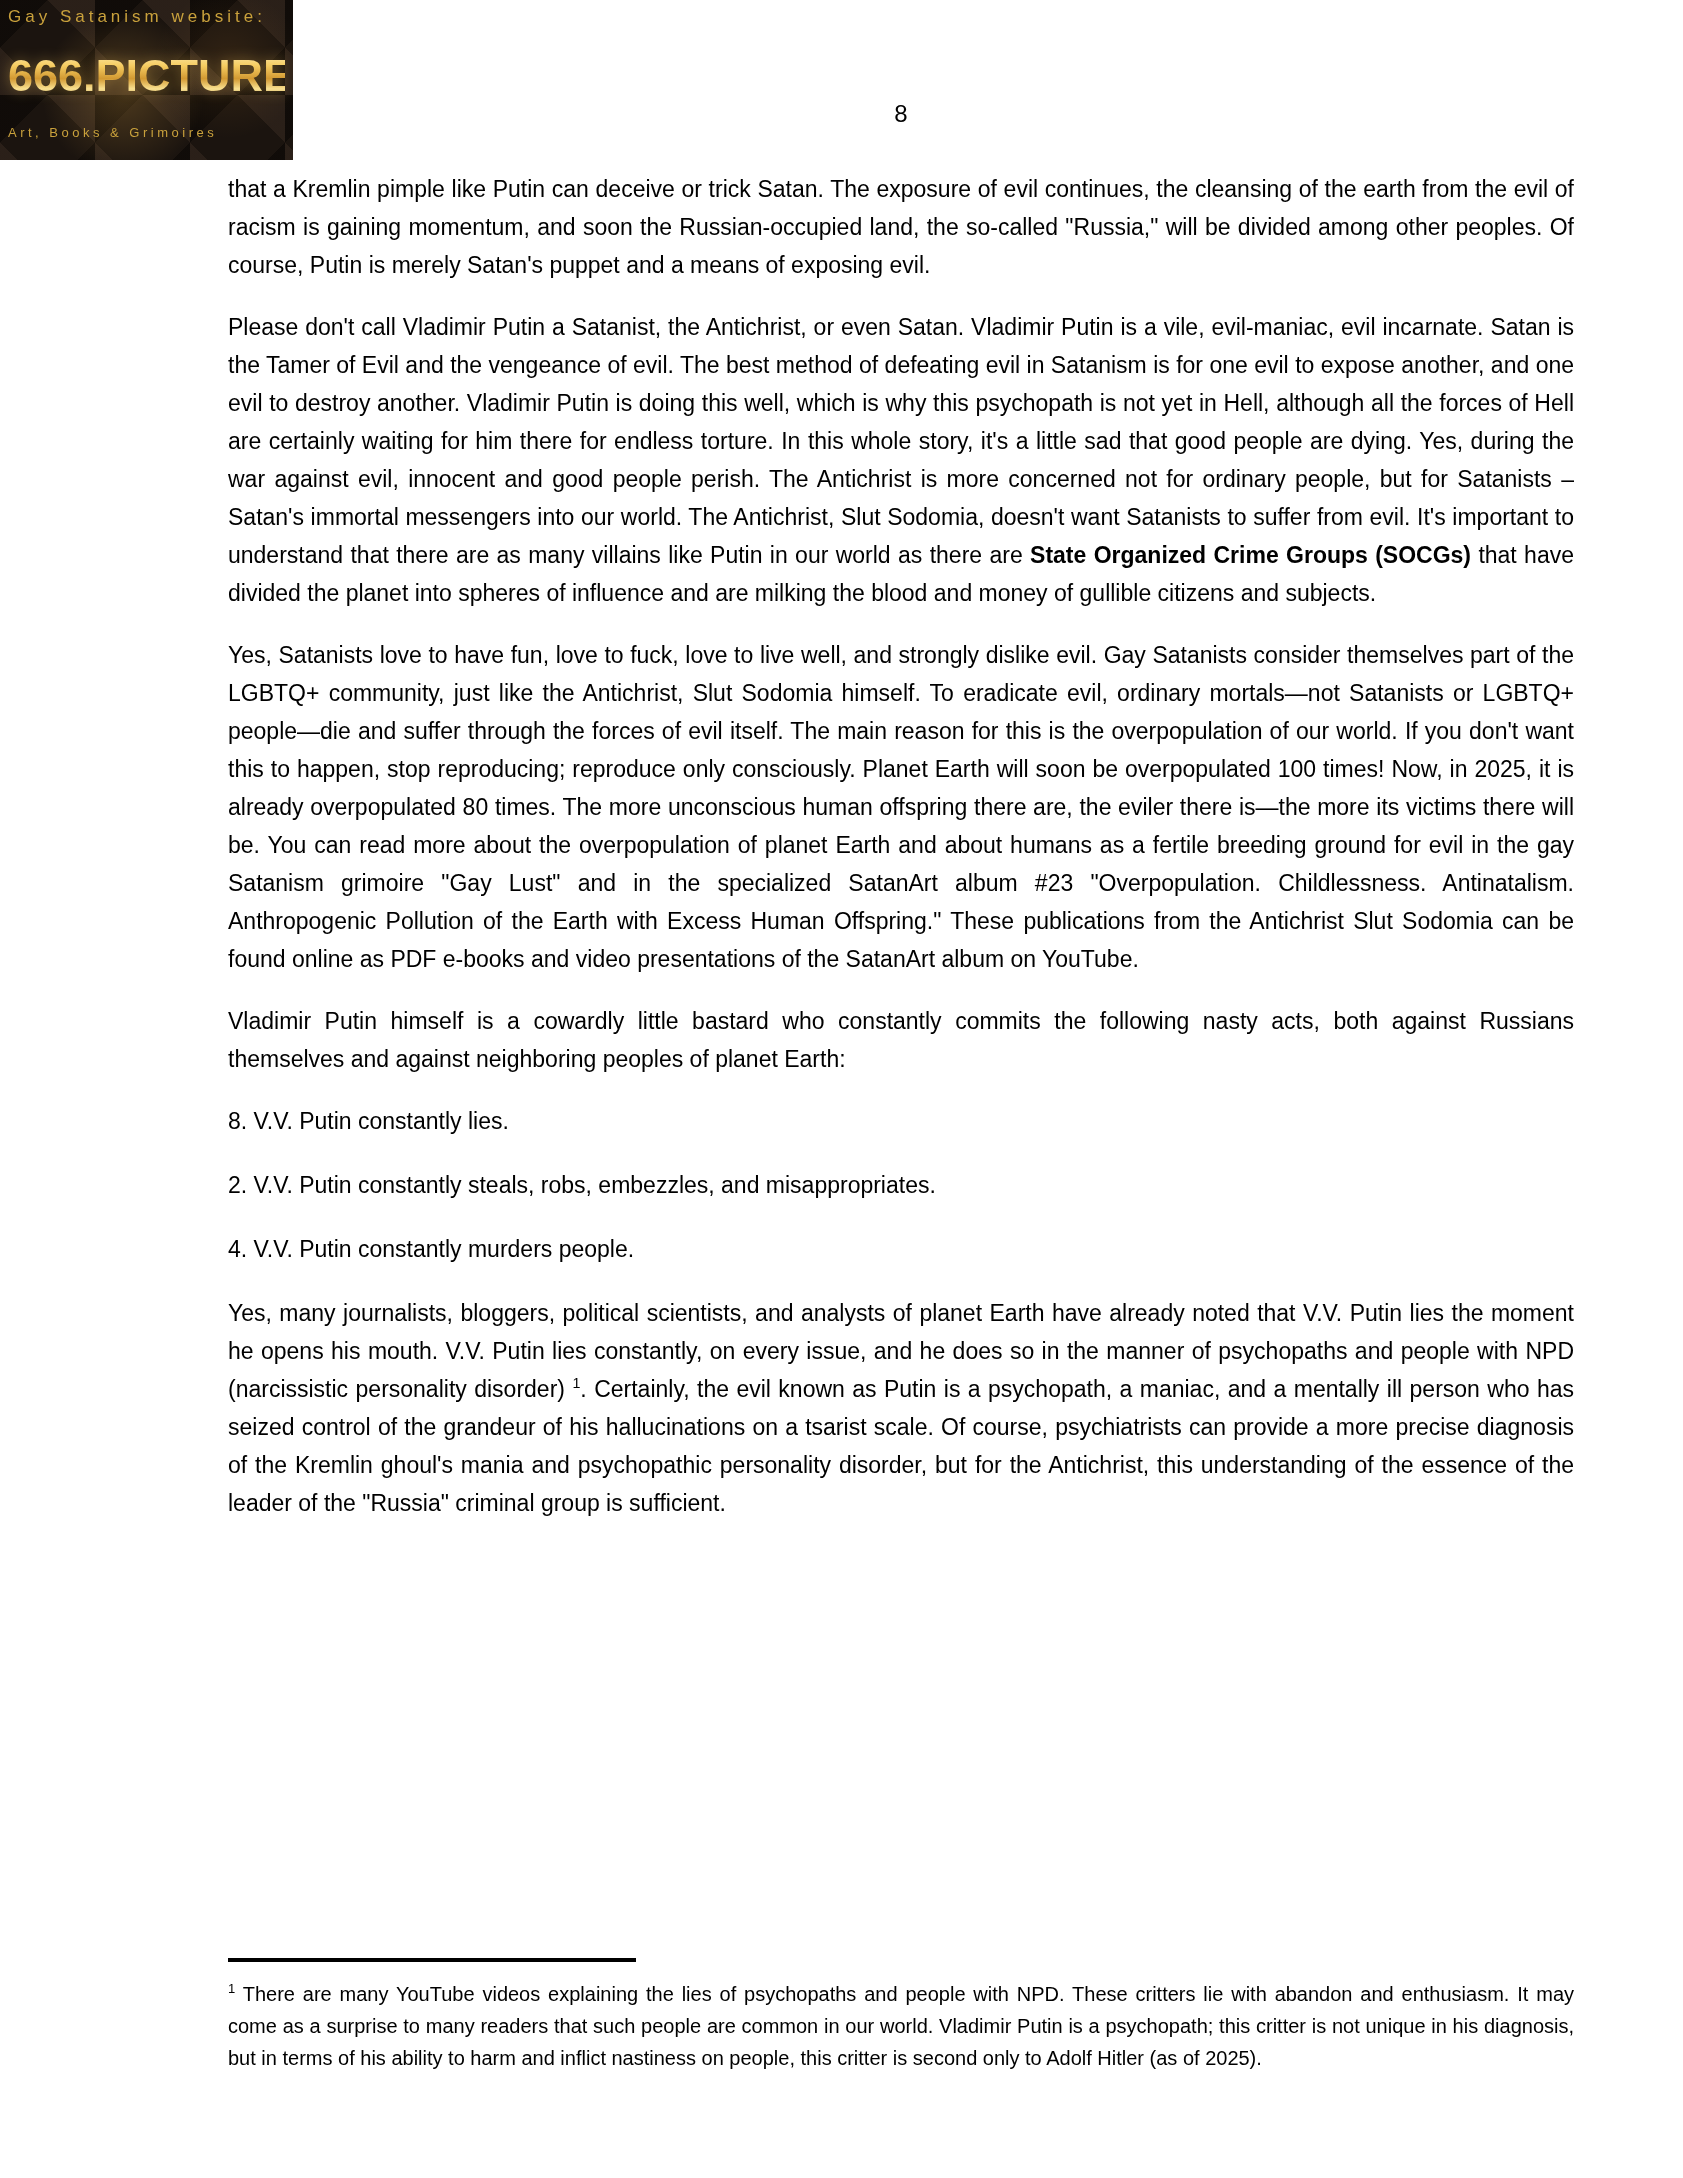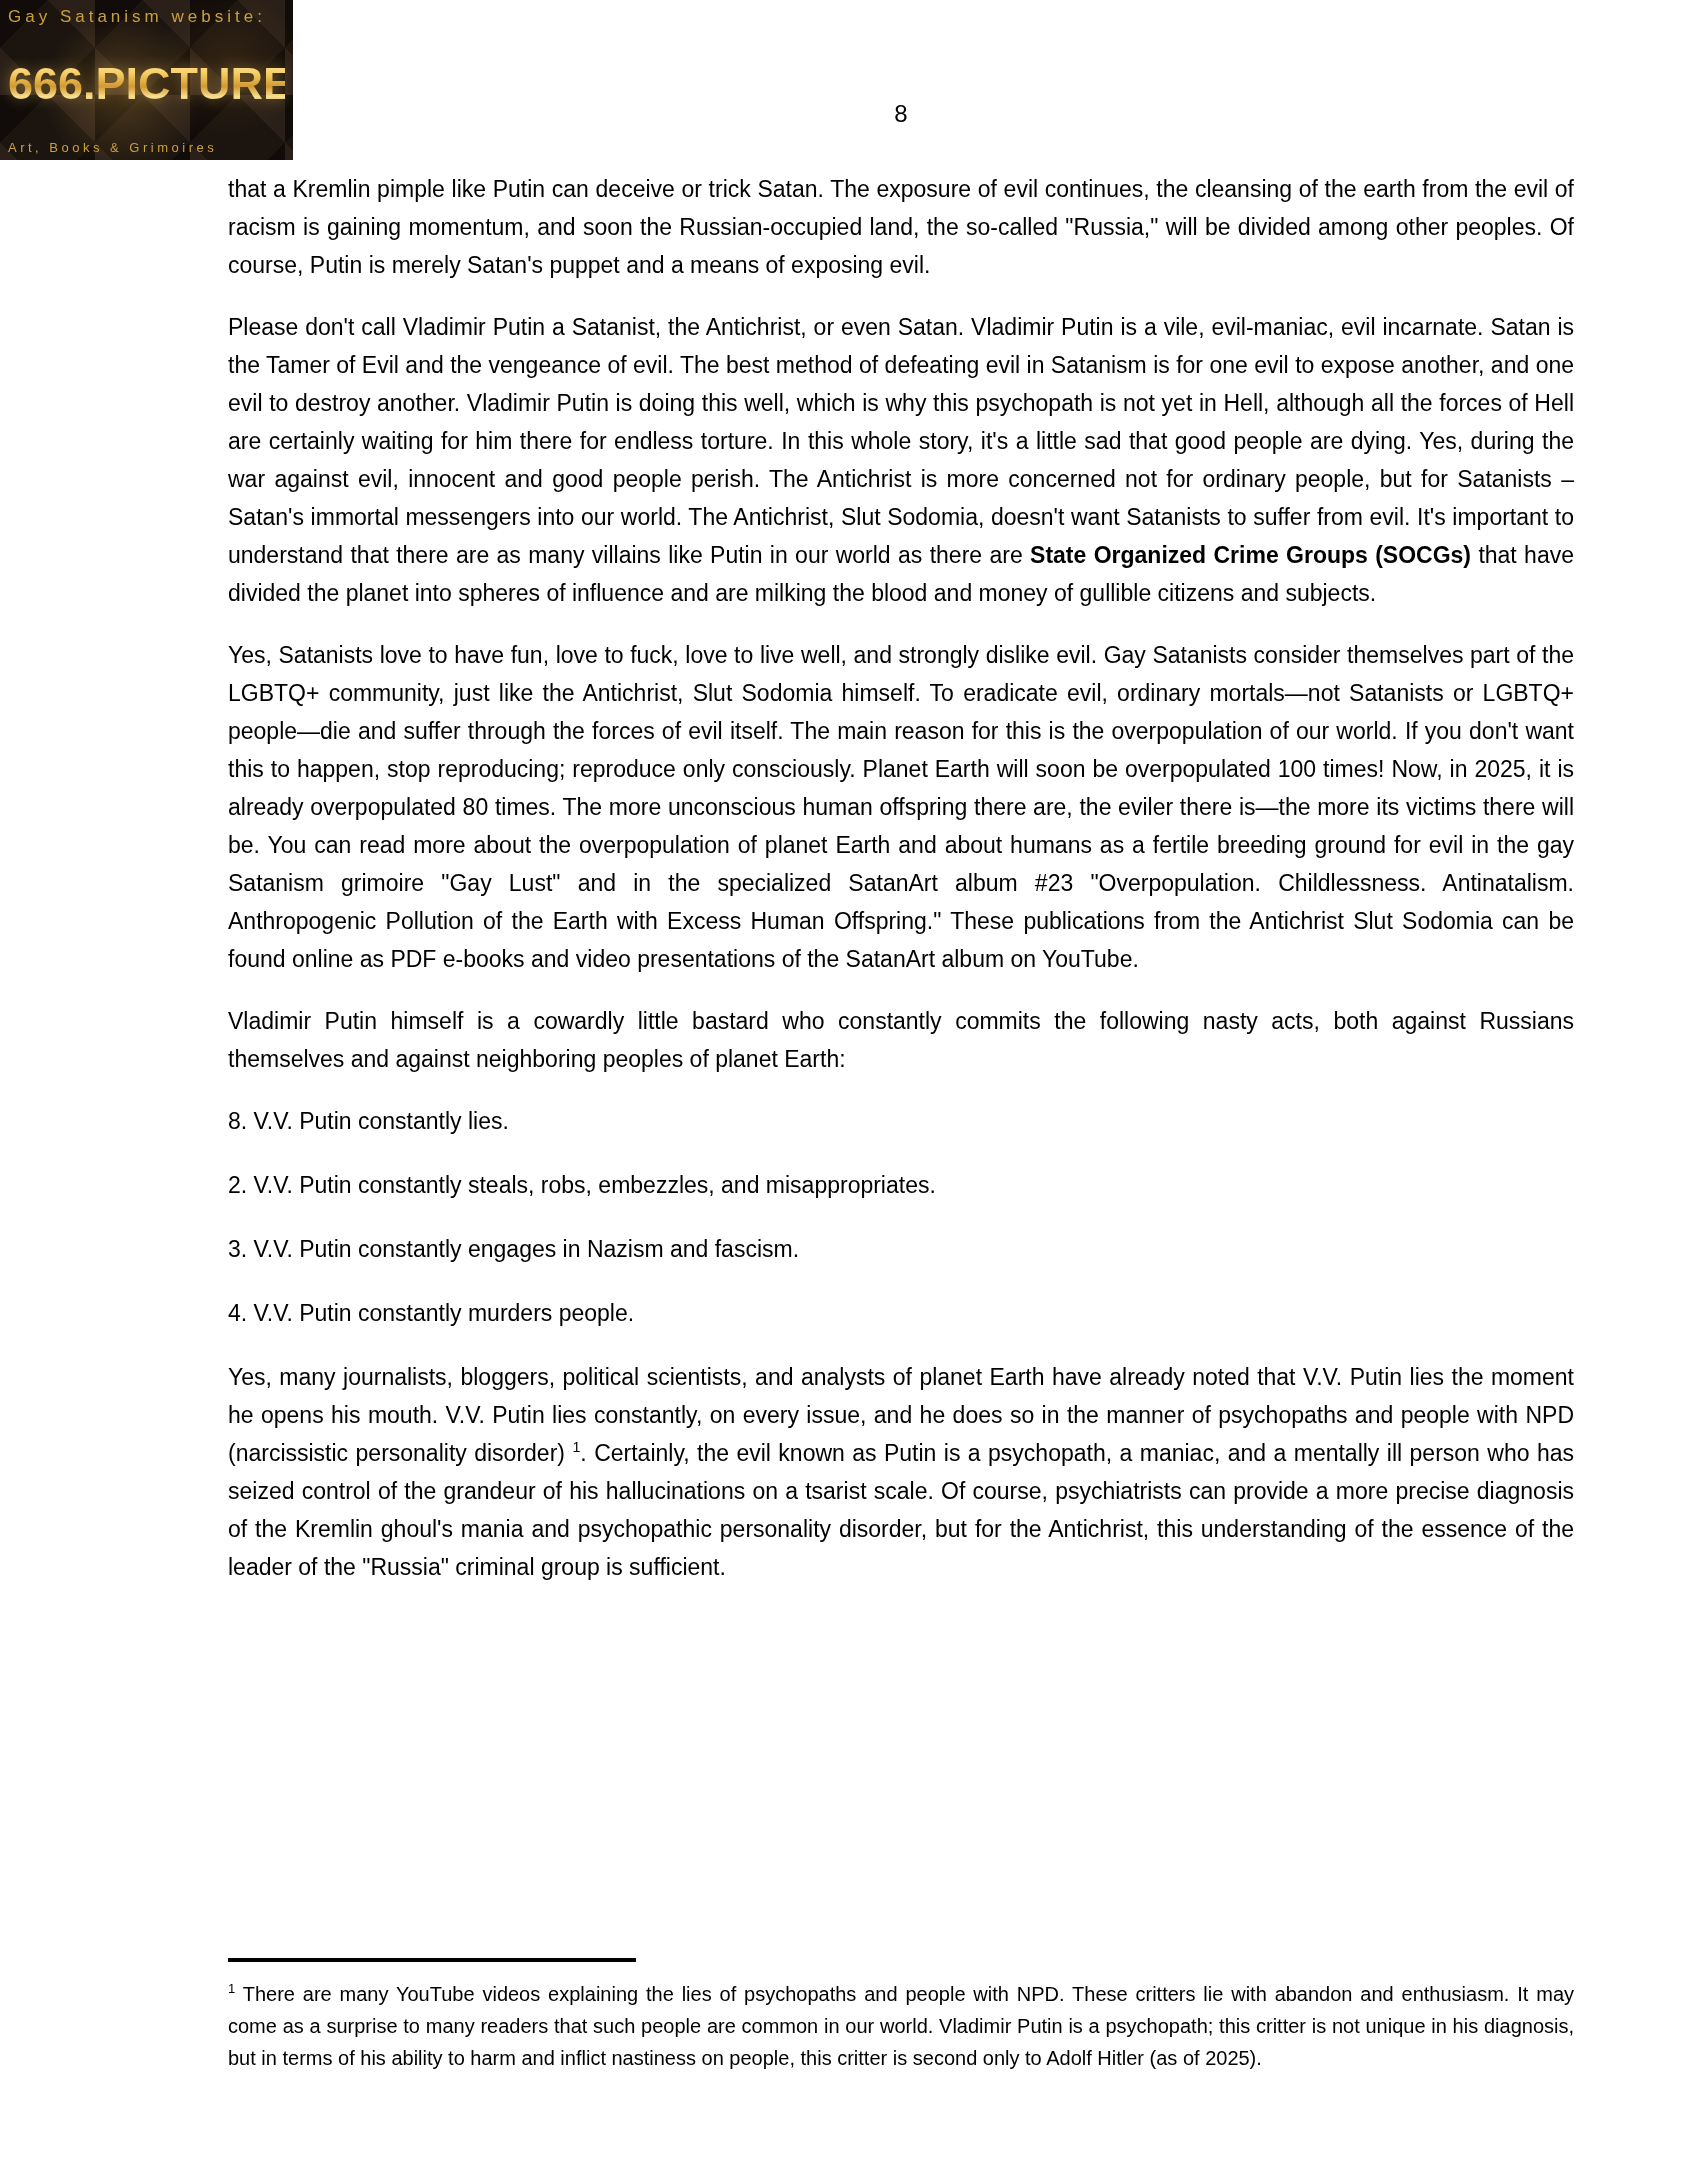--- a/index.html
+++ b/index.html
@@ -12,21 +12,21 @@
     color: #000000;
     overflow: hidden;
   }
 
   
   .logo {
     position: absolute;
     left: 0; top: 0;
     width: 293px; height: 160px;
     box-sizing: border-box;
-    padding: 7px 8px 5px 8px;
+    padding: 7px 8px 20px 8px;
     display: flex;
     flex-direction: column;
     justify-content: space-between;
     background-color: #1b140f;
     background-image:
       radial-gradient(circle at 42% 58%, rgba(255,190,80,0.22), transparent 42%),
       radial-gradient(circle at 78% 40%, rgba(255,170,60,0.10), transparent 30%),
       linear-gradient(45deg, rgba(70,54,42,0.35) 25%, transparent 25%, transparent 75%, rgba(70,54,42,0.35) 75%),
       linear-gradient(-45deg, rgba(8,5,3,0.55) 25%, transparent 25%, transparent 75%, rgba(8,5,3,0.55) 75%);
     background-size: 100% 100%, 100% 100%, 95px 95px, 95px 95px;
@@ -117,21 +117,20 @@
     <p>that a Kremlin pimple like Putin can deceive or trick Satan. The exposure of evil continues, the cleansing of the earth from the evil of racism is gaining momentum, and soon the Russian-occupied land, the so-called "Russia," will be divided among other peoples. Of course, Putin is merely Satan's puppet and a means of exposing evil.</p>
 
     <p><span>Please don't call Vladimir Putin a Satanist, the Antichrist, or even Satan. Vladimir Putin is a vile, evil-maniac, evil incarnate. Satan is the Tamer of Evil and the vengeance of evil. The best method of defeating evil in Satanism is for one evil to expose another, and one evil to destroy another. Vladimir Putin is doing this well, which is why this psychopath is not yet in Hell, although all the forces of Hell are certainly waiting for him there for endless torture. In this whole story, it's a little sad that good people are dying. Yes, during the war against evil, innocent and good people perish. The Antichrist is more concerned not for ordinary people, but for Satanists – Satan's immortal messengers into our world. The Antichrist, Slut Sodomia, doesn't want Satanists to suffer from evil. It's important to understand that there are as many villains like Putin in our world as there are </span><b class="bold-phrase">State Organized Crime Groups (SOCGs)</b><span> that have divided the planet into spheres of influence and are milking the blood and money of gullible citizens and subjects.</span></p>
 
     <p>Yes, Satanists love to have fun, love to fuck, love to live well, and strongly dislike evil. Gay Satanists consider themselves part of the LGBTQ+ community, just like the Antichrist, Slut Sodomia himself. To eradicate evil, ordinary mortals—not Satanists or LGBTQ+ people—die and suffer through the forces of evil itself. The main reason for this is the overpopulation of our world. If you don't want this to happen, stop reproducing; reproduce only consciously. Planet Earth will soon be overpopulated 100 times! Now, in 2025, it is already overpopulated 80 times. The more unconscious human offspring there are, the eviler there is—the more its victims there will be. You can read more about the overpopulation of planet Earth and about humans as a fertile breeding ground for evil in the gay Satanism grimoire "Gay Lust" and in the specialized SatanArt album #23 "Overpopulation. Childlessness. Antinatalism. Anthropogenic Pollution of the Earth with Excess Human Offspring." These publications from the Antichrist Slut Sodomia can be found online as PDF e-books and video presentations of the SatanArt album on YouTube.</p>
 
     <p>Vladimir Putin himself is a cowardly little bastard who constantly commits the following nasty acts, both against Russians themselves and against neighboring peoples of planet Earth:</p>
 
     <p class="list-item">8. V.V. Putin constantly lies.</p>
     <p class="list-item">2. V.V. Putin constantly steals, robs, embezzles, and misappropriates.</p>
-    <p class="list-item">3. V.V. Putin constantly engages in Nazism and fascism.</p>
     <p class="list-item">4. V.V. Putin constantly murders people.</p>
 
     <p><span>Yes, many journalists, bloggers, political scientists, and analysts of planet Earth have already noted that V.V. Putin lies the moment he opens his mouth. V.V. Putin lies constantly, on every issue, and he does so in the manner of psychopaths and people with NPD (narcissistic personality disorder) </span><sup class="fn-ref">1</sup><span>. Certainly, the evil known as Putin is a psychopath, a maniac, and a mentally ill person who has seized control of the grandeur of his hallucinations on a tsarist scale. Of course, psychiatrists can provide a more precise diagnosis of the Kremlin ghoul's mania and psychopathic personality disorder, but for the Antichrist, this understanding of the essence of the leader of the "Russia" criminal group is sufficient.</span></p>
   </div>
 
   <div class="footnote">
     <div class="footnote-rule"></div>
     <p class="footnote-text"><sup class="fn-ref">1</sup><span> There are many YouTube videos explaining the lies of psychopaths and people with NPD. These critters lie with abandon and enthusiasm. It may come as a surprise to many readers that such people are common in our world. Vladimir Putin is a psychopath; this critter is not unique in his diagnosis, but in terms of his ability to harm and inflict nastiness on people, this critter is second only to Adolf Hitler (as of 2025).</span></p>
   </div>
 

